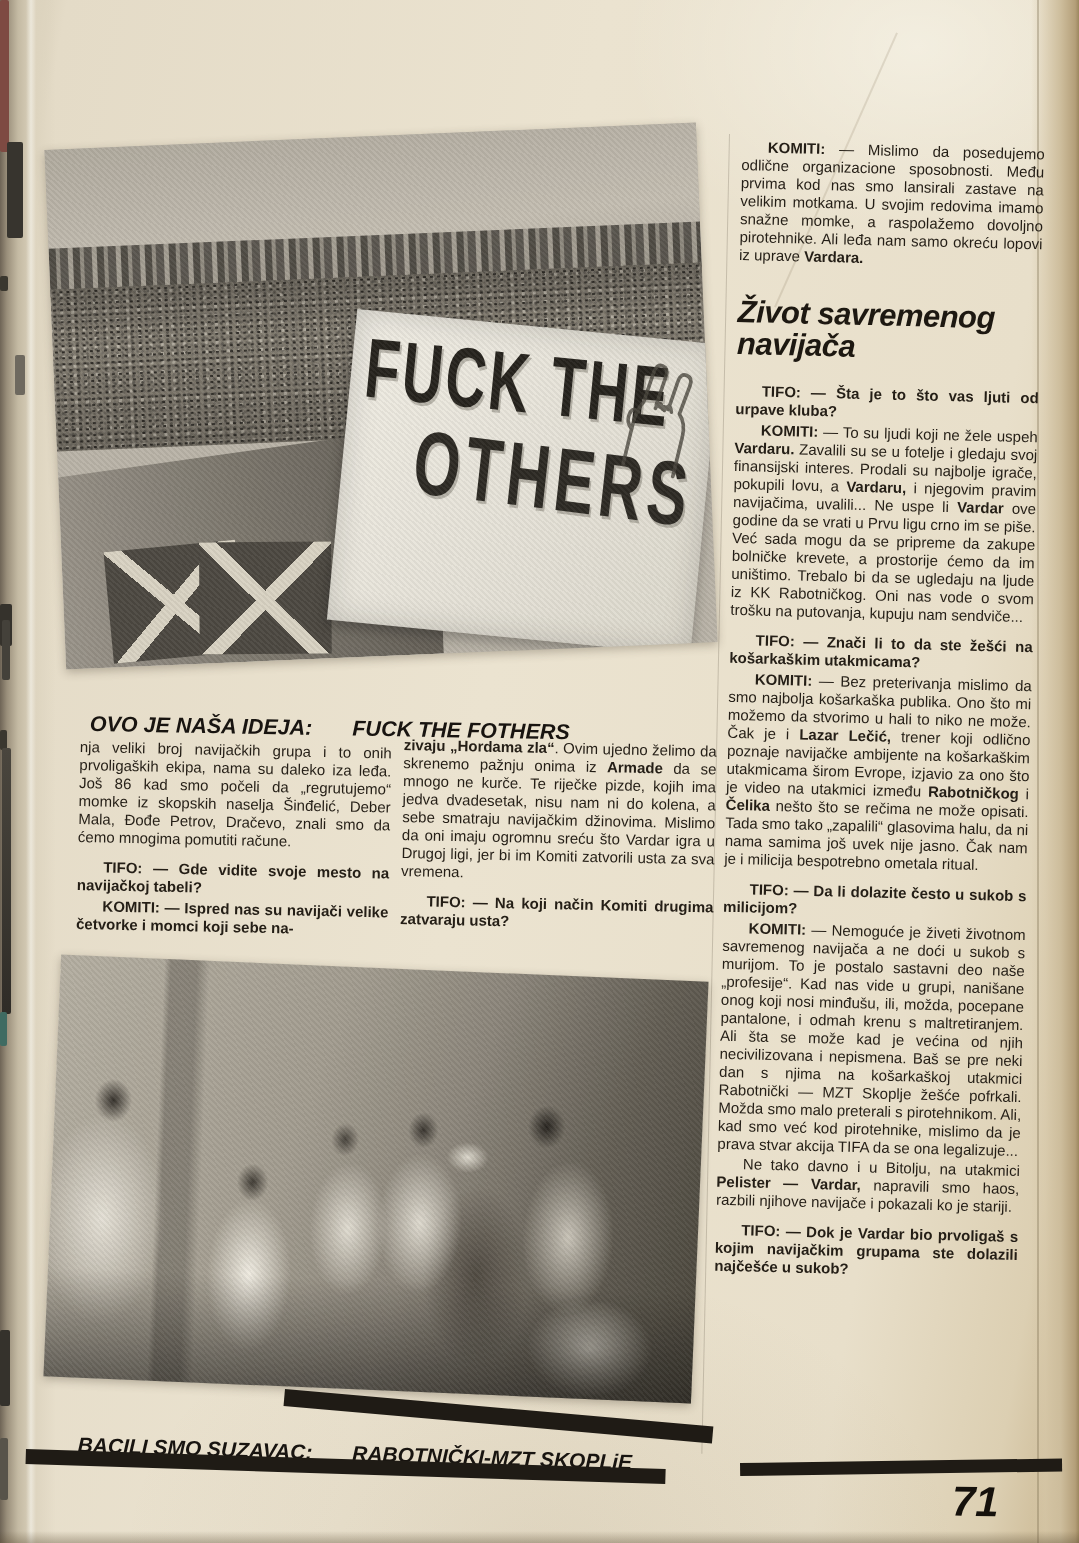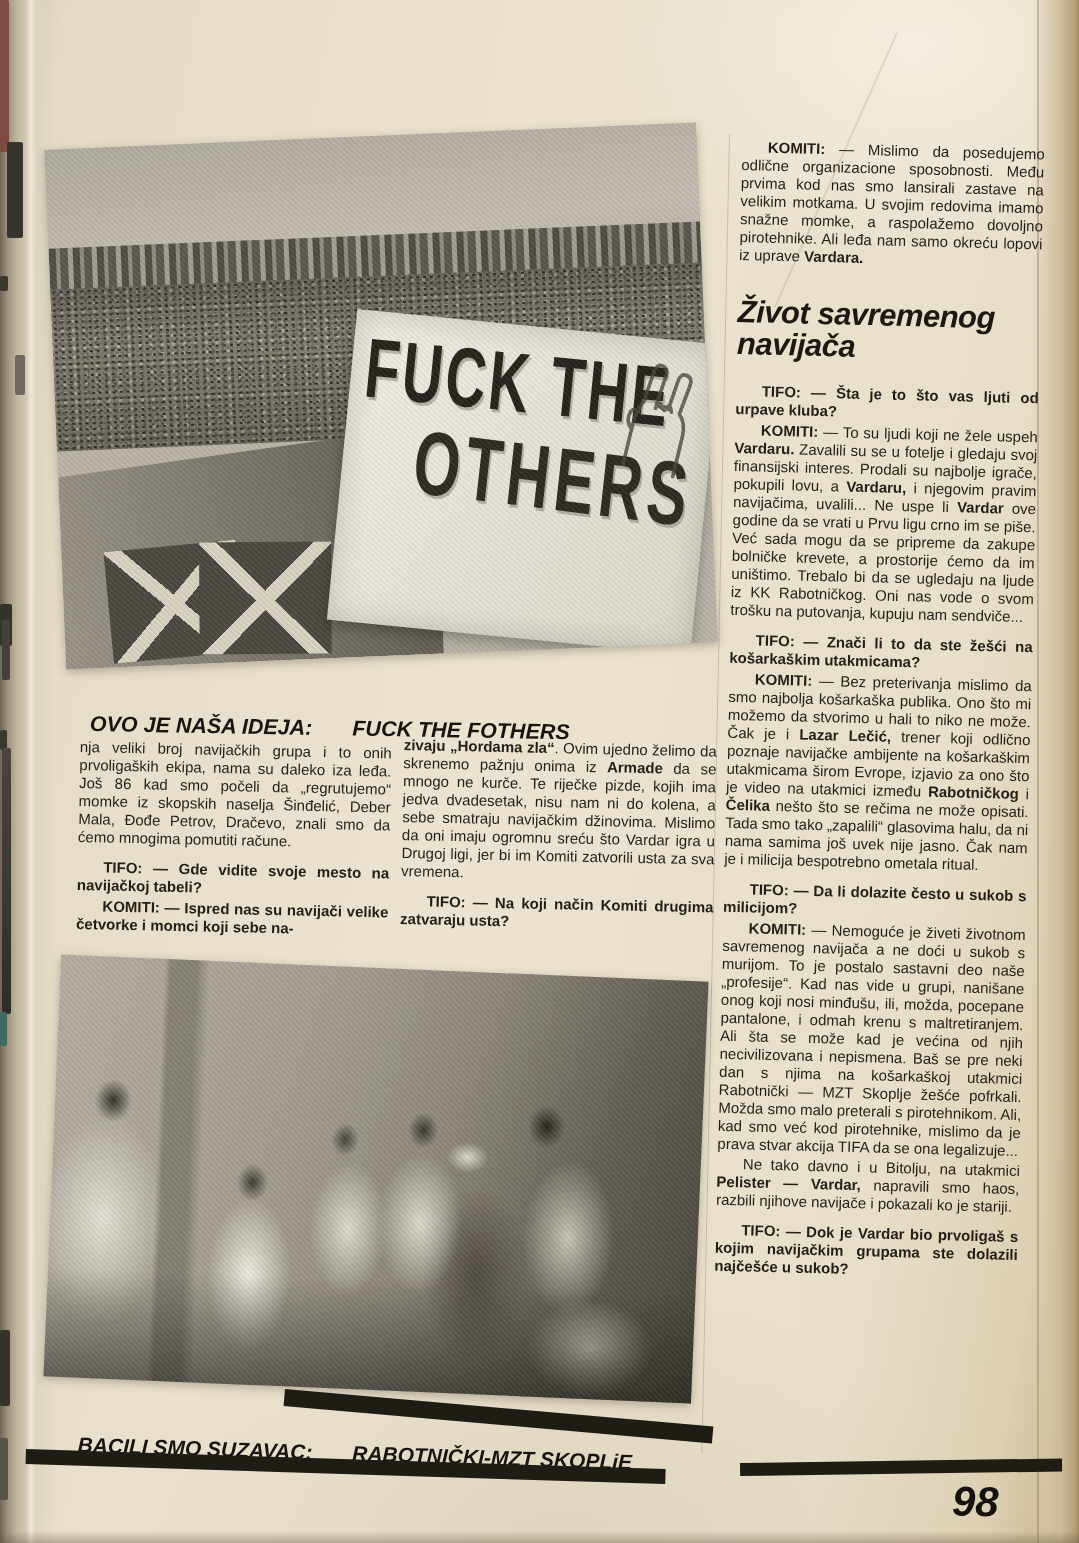--- a/index.html
+++ b/index.html
@@ -191,15 +191,15 @@
   <div class="photo photo-bottom"></div>
 
   <div class="bar bar-photo-edge"></div>
   <h3 class="caption caption-bottom">
     <span class="cap-label">BACILI SMO SUZAVAC:</span>
     <span class="cap-value">RABOTNIČKI-MZT SKOPLjE</span>
   </h3>
   <div class="bar bar-caption"></div>
 
   <div class="bar bar-footer"></div>
-  <div class="page-number">98</div>
+  <div class="page-number">71</div>
 
 </div>
 
 </body></html>

